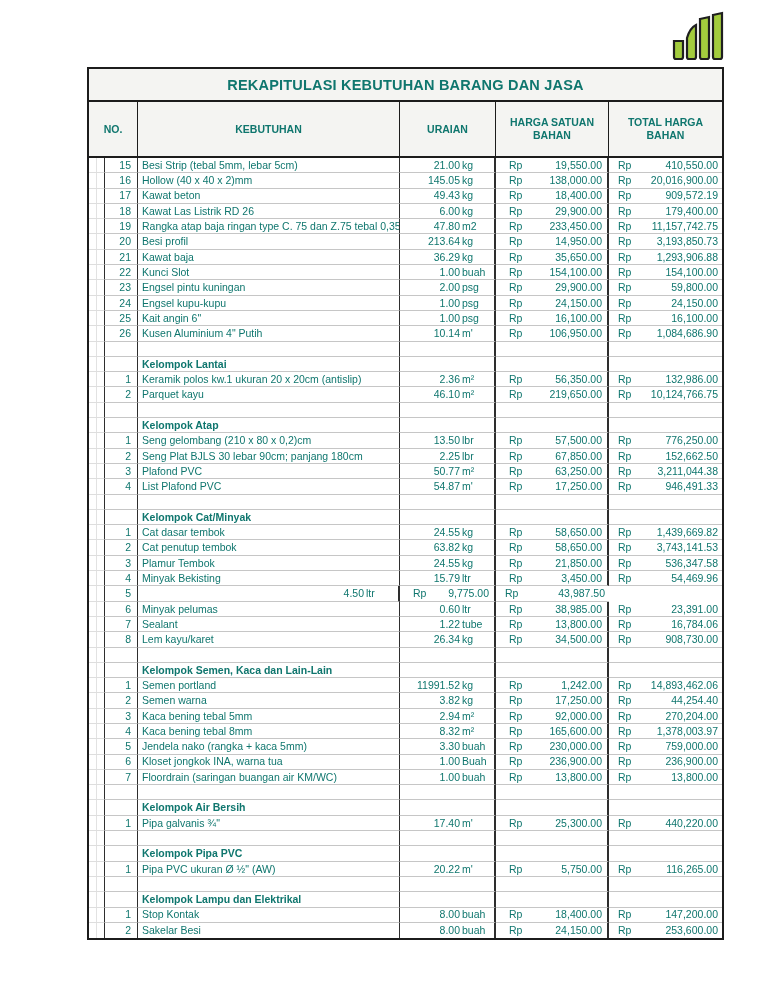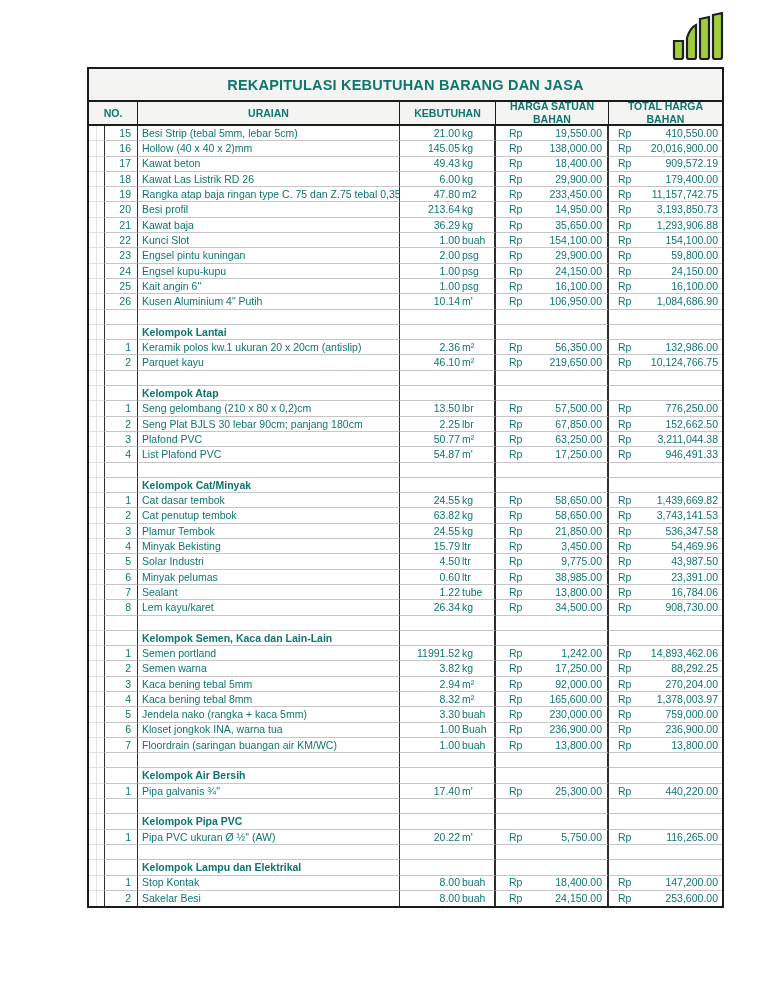--- a/index.html
+++ b/index.html
@@ -41,21 +41,21 @@
     align-items: center;
     justify-content: center;
     font-weight: bold;
     font-size: 14.5px;
     letter-spacing: 0.2px;
   }
   .header-row {
     box-sizing: border-box;
     display: grid;
     grid-template-columns: 49px 262px 96px 113px 113px;
-    height: 24px;
+    height: 56px;
     border-bottom: 2px solid #1c1c1c;
     background: #f4f4f2;
   }
   .hcell {
     box-sizing: border-box;
     border-right: 1.5px solid #1c1c1c;
     display: flex;
     align-items: center;
     justify-content: center;
     text-align: center;
@@ -112,22 +112,22 @@
     <path class="logo-bar" d="M16,31 C18,24 21,20 25,18 L25,50 Q25,52 23,52 L18,52 Q16,52 16,50 Z" stroke-width="2.2" fill="#a3cc3d" stroke="#1f1f1f"></path>
     <path class="logo-bar" d="M29,12 L38,10 L38,50 Q38,52 36,52 L31,52 Q29,52 29,50 Z" stroke-width="2.2" fill="#a3cc3d" stroke="#1f1f1f"></path>
     <path class="logo-bar" d="M42,8 L51,6 L51,50 Q51,52 49,52 L44,52 Q42,52 42,50 Z" stroke-width="2.2" fill="#a3cc3d" stroke="#1f1f1f"></path>
   </svg>
 
   <div class="doc-table">
     <div class="title-row">REKAPITULASI KEBUTUHAN BARANG DAN JASA</div>
 
     <div class="header-row">
       <div class="hcell">NO.</div>
+      <div class="hcell">KEBUTUHAN</div>
       <div class="hcell">URAIAN</div>
-      <div class="hcell">KEBUTUHAN</div>
       <div class="hcell">HARGA SATUAN BAHAN</div>
       <div class="hcell">TOTAL HARGA BAHAN</div>
     </div>
 
     <div class="tbody">
         <div class="row item">
     <div class="cell gutter"></div>
     <div class="cell no">15</div>
     <div class="cell uraian">Besi Strip (tebal 5mm, lebar 5cm)</div>
     <div class="cell qty">
@@ -598,21 +598,20 @@
       <span class="amount">3,450.00</span>
     </div>
     <div class="cell money total">
       <span class="rp">Rp</span>
       <span class="amount">54,469.96</span>
     </div>
   </div>
         <div class="row item">
     <div class="cell gutter"></div>
     <div class="cell no">5</div>
-    <div class="cell uraian">Solar Industri</div>
     <div class="cell qty">
       <span class="qty-val">4.50</span>
       <span class="qty-unit">ltr</span>
     </div>
     <div class="cell money price">
       <span class="rp">Rp</span>
       <span class="amount">9,775.00</span>
     </div>
     <div class="cell money total">
       <span class="rp">Rp</span>
@@ -728,21 +727,21 @@
     <div class="cell qty">
       <span class="qty-val">3.82</span>
       <span class="qty-unit">kg</span>
     </div>
     <div class="cell money price">
       <span class="rp">Rp</span>
       <span class="amount">17,250.00</span>
     </div>
     <div class="cell money total">
       <span class="rp">Rp</span>
-      <span class="amount">88,292.25</span>
+      <span class="amount">44,254.40</span>
     </div>
   </div>
         <div class="row item">
     <div class="cell gutter"></div>
     <div class="cell no">3</div>
     <div class="cell uraian">Kaca bening tebal 5mm</div>
     <div class="cell qty">
       <span class="qty-val">2.94</span>
       <span class="qty-unit">m²</span>
     </div>

